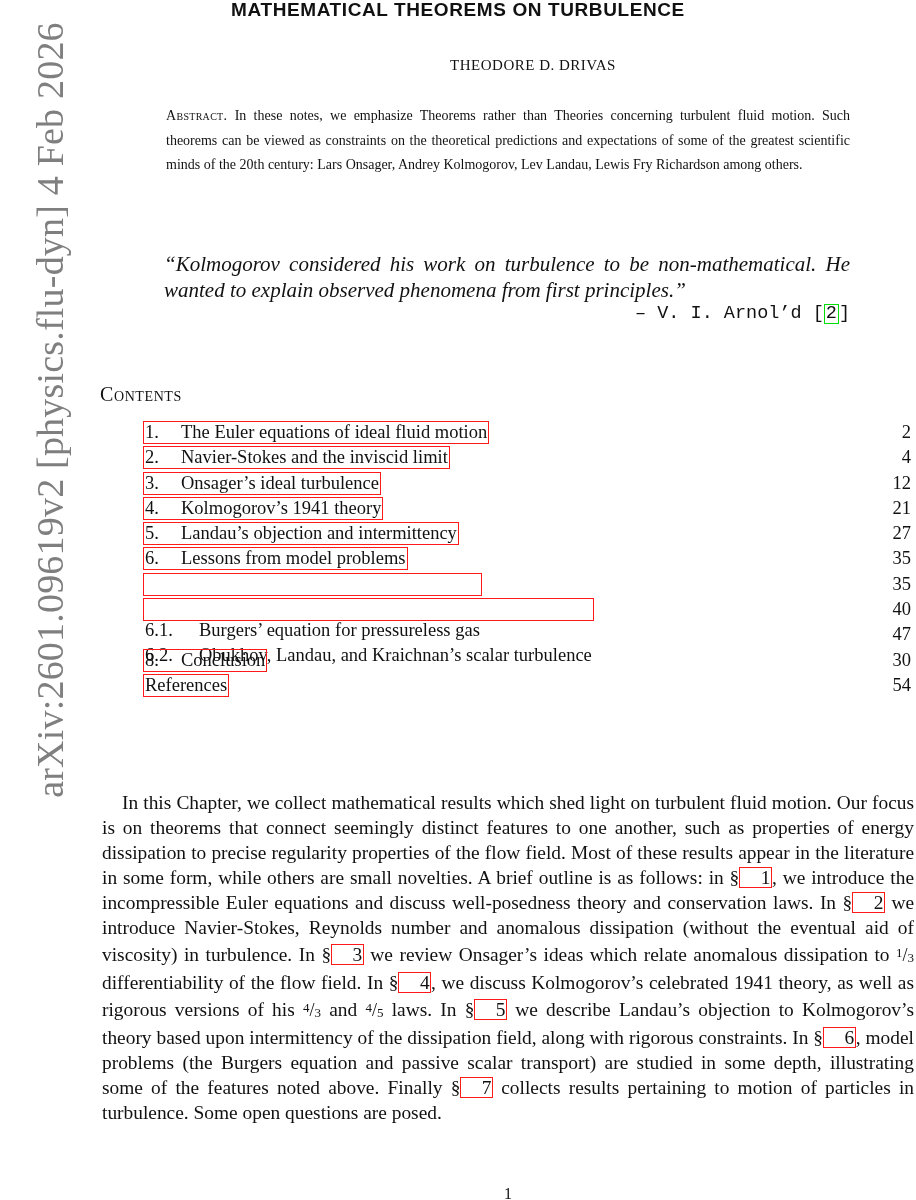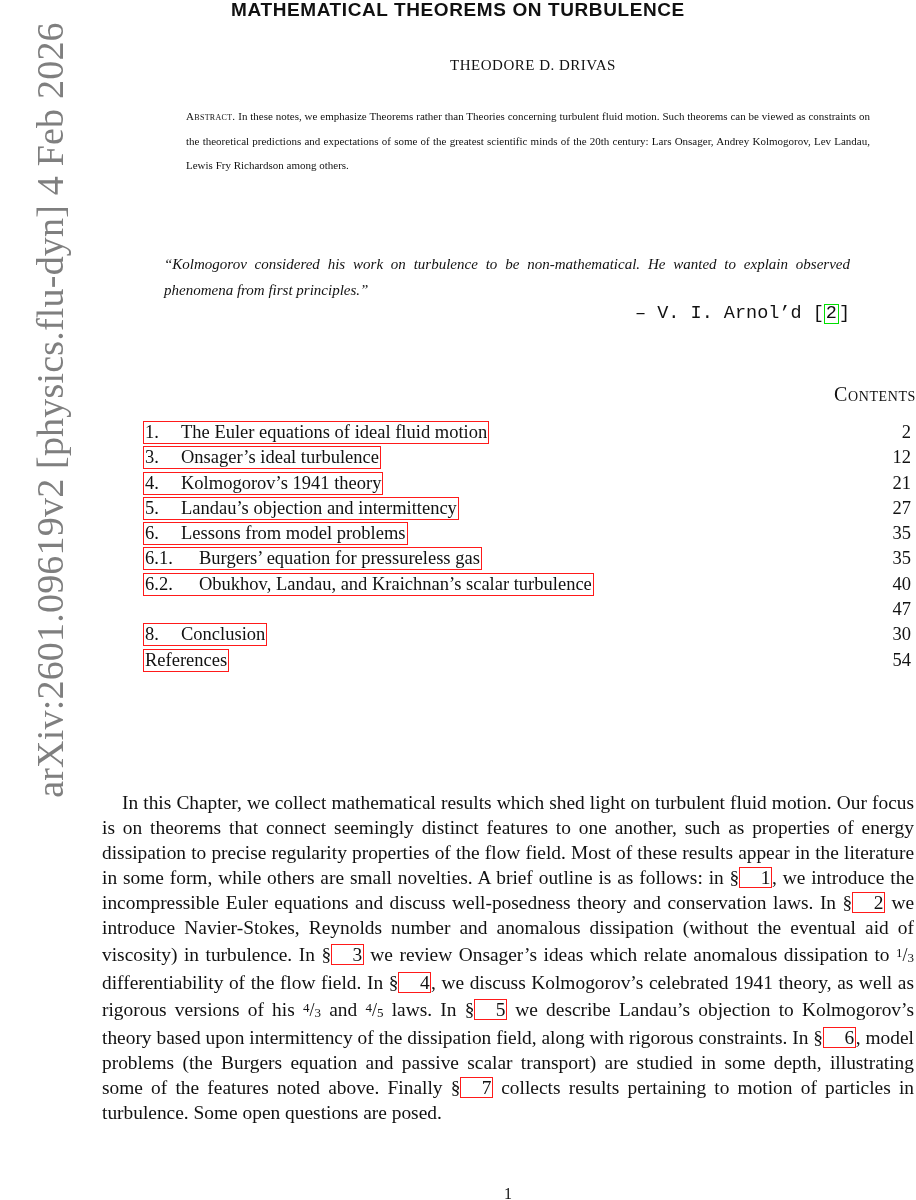--- a/index.html
+++ b/index.html
@@ -39,70 +39,69 @@
     font-family: "Liberation Serif", serif;
     font-size: 15px;
     letter-spacing: 0.5px;
     padding-left: 150px;
     line-height: 18px;
   }
 
   .abstract {
     position: absolute; left: 166px; width: 684px; top: 104px;
     font-family: "Liberation Serif", serif;
-    font-size: 11px;
+    font-size: 14px;
     line-height: 24.5px;
     text-align: justify;
-    margin-left: 20px;
   }
   .abstract .sc { font-variant: small-caps; letter-spacing: 0.3px; }
 
   .quote {
     position: absolute; left: 164px; width: 686px; top: 251px;
     font-family: "Liberation Serif", serif;
     font-style: italic;
-    font-size: 15px;
+    font-size: 21px;
     line-height: 26px;
     text-align: justify;
   }
   .quote-attrib {
     position: absolute; right: 66px; top: 302px;
     font-family: Liberation Mono, monospace;
     font-size: 18.5px; line-height: 24px;
   }
   .cite-box {
     border: 1.5px solid #00e000;
     padding: 0 1px;
     line-height: 18px;
     display: inline-block;
   }
 
   .contents-heading {
     position: absolute; left: 0; right: 0; top: 383px;
-    text-align: right; padding-left: 100px;
+    text-align: left; padding-left: 100px;
     font-family: "Liberation Serif", serif;
     font-variant: small-caps;
     font-size: 20px; letter-spacing: 0.6px;
   }
 
   .toc { position: absolute; left: 122px; width: 768px; top: 421px; padding-left: 21px; }
   .toc-row {
     position: relative; height: 25.3px;
     font-family: "Liberation Serif", serif;
     font-size: 18.5px; line-height: 23px;
   }
   .toc-link {
     display: inline-block;
     border: 1.5px solid #ff1a1a;
     padding: 0 1px;
     height: 21px; line-height: 21px;
     white-space: nowrap;
   }
   .toc-num { display: inline-block; min-width: 36px; }
-  .toc-num.sub { min-width: 54px; }
+  .toc-num.sub { min-width: 54px; margin-top: 46px; }
   .toc-page {
     position: absolute; right: 0; top: 0;
     text-align: right;
   }
 
   .body-text {
     position: absolute; left: 102px; width: 812px; top: 790px;
     font-family: "Liberation Serif", serif;
     font-size: 19.4px;
     line-height: 25px;
@@ -146,20 +145,24 @@
 </div>
 
 <div class="contents-heading">Contents</div>
 
 <div class="toc">
   <div class="toc-row">
     <a class="toc-link"><span class="toc-num">1.</span><span>The Euler equations of ideal fluid motion</span></a>
     <span class="toc-page">2</span>
   </div>
   <div class="toc-row">
+    <a class="toc-link"><span class="toc-num">2.</span><span>Navier-Stokes and the inviscid limit</span></a>
+    <span class="toc-page">4</span>
+  </div>
+  <div class="toc-row">
     <a class="toc-link"><span class="toc-num">3.</span><span>Onsager’s ideal turbulence</span></a>
     <span class="toc-page">12</span>
   </div>
   <div class="toc-row">
     <a class="toc-link"><span class="toc-num">4.</span><span>Kolmogorov’s 1941 theory</span></a>
     <span class="toc-page">21</span>
   </div>
   <div class="toc-row">
     <a class="toc-link"><span class="toc-num">5.</span><span>Landau’s objection and intermittency</span></a>
     <span class="toc-page">27</span>

